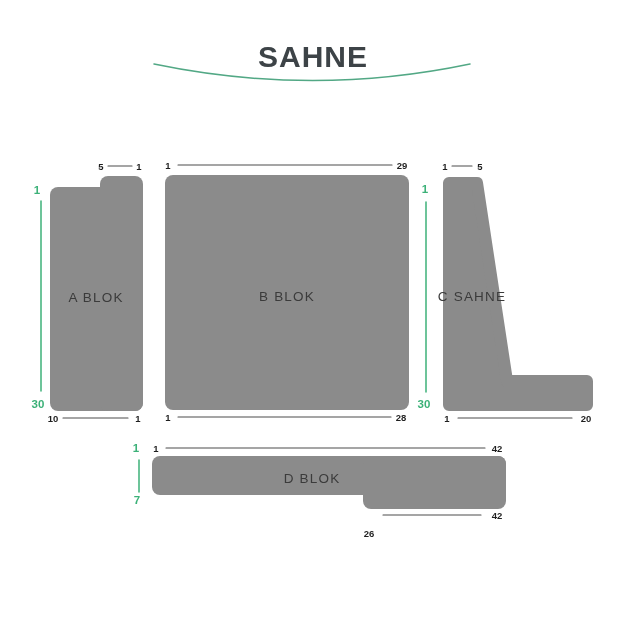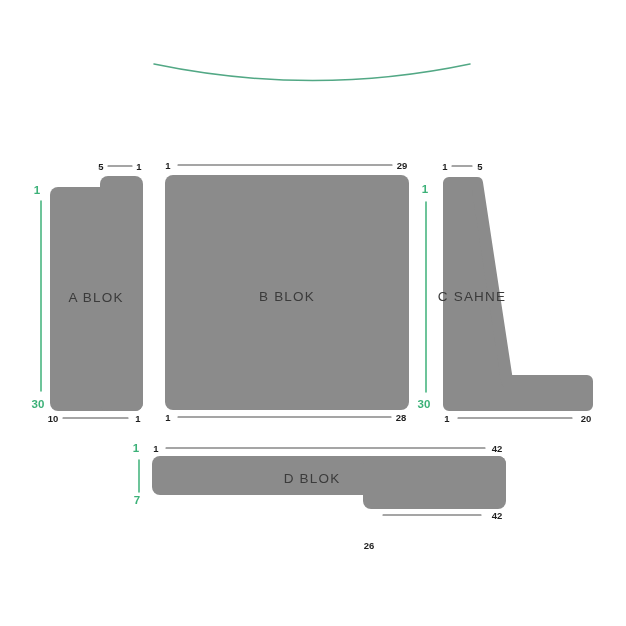--- a/index.html
+++ b/index.html
@@ -59,20 +59,21 @@
       <line x1="383" y1="515" x2="481" y2="515"></line>
     </g>
 
     <g stroke="#3CB178" stroke-width="1.5" stroke-linecap="round">
       <line x1="41" y1="201" x2="41" y2="391"></line>
       <line x1="426" y1="202" x2="426" y2="392"></line>
       <line x1="139" y1="460" x2="139" y2="492"></line>
     </g>
   </svg>
 
+  <span class="abs title" style="left:313px;top:57px;">SAHNE</span>
 
   <span class="abs num" style="left:101px;top:166px;">5</span>
   <span class="abs num" style="left:139px;top:166px;">1</span>
   <span class="abs num" style="left:53px;top:418px;">10</span>
   <span class="abs num" style="left:138px;top:418px;">1</span>
   <span class="abs gnum" style="left:37px;top:190px;">1</span>
   <span class="abs gnum" style="left:38px;top:404px;">30</span>
   <span class="abs blok-label" style="left:96px;top:297px;">A BLOK</span>
 
   <span class="abs num" style="left:168px;top:165px;">1</span>
@@ -84,19 +85,19 @@
   <span class="abs num" style="left:445px;top:166px;">1</span>
   <span class="abs num" style="left:480px;top:166px;">5</span>
   <span class="abs num" style="left:447px;top:418px;">1</span>
   <span class="abs num" style="left:586px;top:418px;">20</span>
   <span class="abs gnum" style="left:425px;top:189px;">1</span>
   <span class="abs gnum" style="left:424px;top:404px;">30</span>
   <span class="abs blok-label" style="left:472px;top:296px;">C SAHNE</span>
 
   <span class="abs num" style="left:156px;top:448px;">1</span>
   <span class="abs num" style="left:497px;top:448px;">42</span>
-  <span class="abs num" style="left:369px;top:545px;">26</span>
+  <span class="abs num" style="left:369px;top:533px;">26</span>
   <span class="abs num" style="left:497px;top:515px;">42</span>
   <span class="abs gnum" style="left:136px;top:448px;">1</span>
   <span class="abs gnum" style="left:137px;top:500px;">7</span>
   <span class="abs blok-label" style="left:312px;top:478px;">D BLOK</span>
 
 </div>
 
 </body></html>

